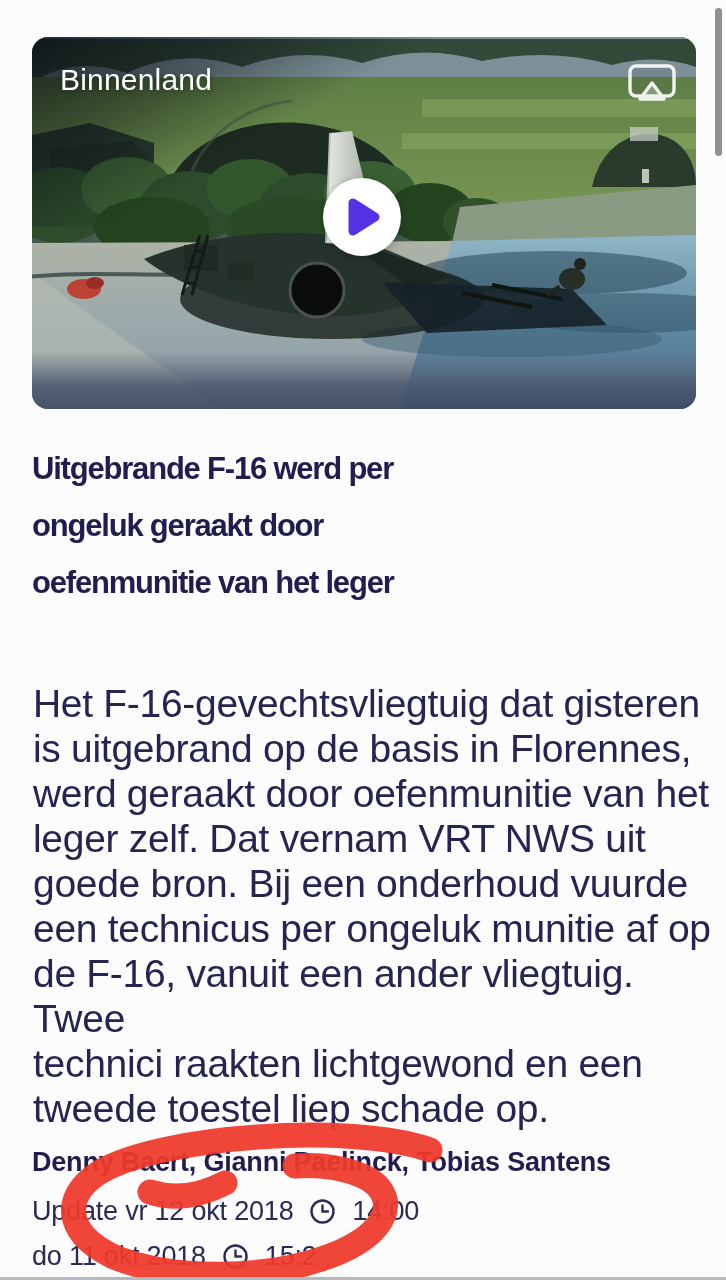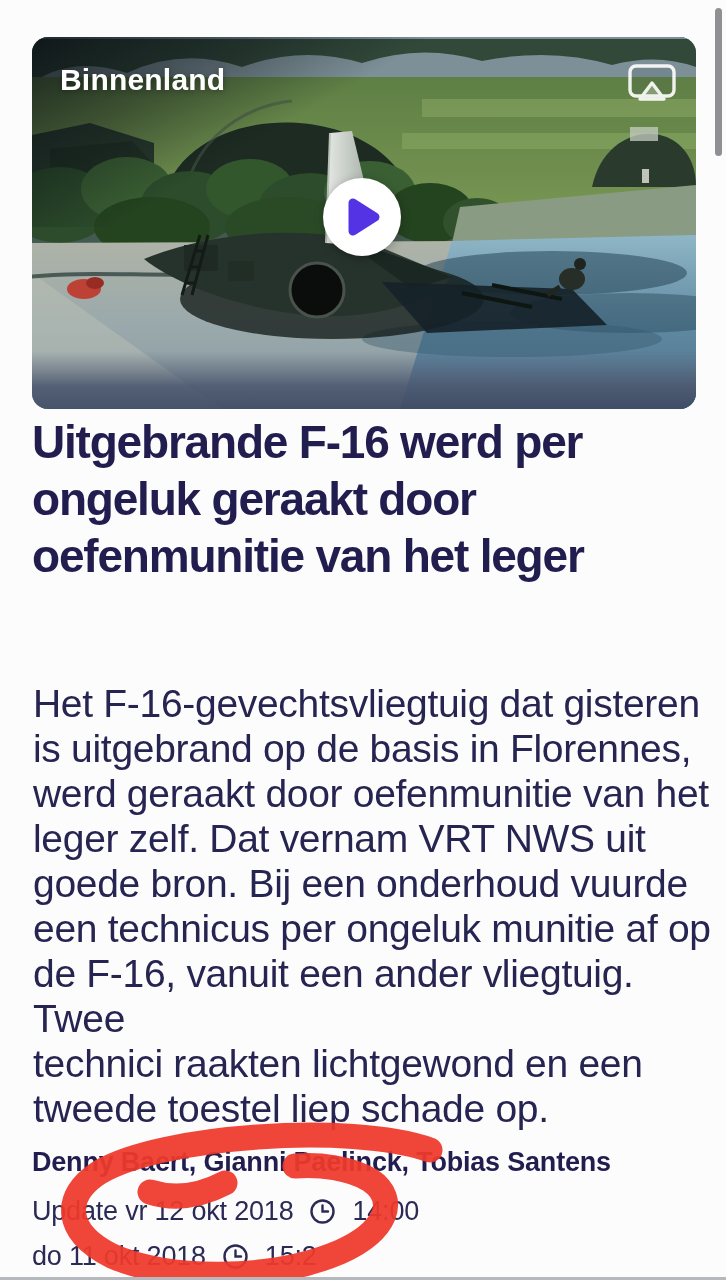--- a/index.html
+++ b/index.html
@@ -12,35 +12,35 @@
   .page{position:absolute;inset:0;overflow:hidden;}
 
   
   .video-card{
     position:absolute;left:32px;top:37px;width:664px;height:372px;
     border-radius:16px;overflow:hidden;background:#44594f;
   }
   .thumb{position:absolute;inset:0;display:block;}
   .category-label{
     position:absolute;left:28px;top:26px;
-    font-size:30px;font-weight:700;color:#ffffff;letter-spacing:.2px;
+    font-size:30px;font-weight:400;color:#ffffff;letter-spacing:.2px;
     text-shadow:0 1px 6px rgba(0,0,0,.35);
   }
   .airplay{position:absolute;right:18px;top:24px;width:52px;height:48px;opacity:.9;}
   .play-button{
     position:absolute;left:291px;top:141px;width:78px;height:78px;border-radius:50%;
     background:#ffffff;box-shadow:0 2px 10px rgba(0,0,0,.25);
     display:flex;align-items:center;justify-content:center;cursor:pointer;
   }
   .play-button svg{display:block;}
 
   
   .headline{
-    position:absolute;left:32px;top:414px;width:680px;margin:0;
-    font-size:46px;line-height:57px;font-weight:700;letter-spacing:-1.2px;
+    position:absolute;left:32px;top:440px;width:680px;margin:0;
+    font-size:31px;line-height:57px;font-weight:700;letter-spacing:-1.2px;
     color:#211d4f;white-space:pre-line;
   }
   .intro{
     position:absolute;left:33px;top:681px;width:690px;margin:0;
     font-size:39px;line-height:45px;font-weight:400;letter-spacing:-.3px;
     color:#262450;white-space:pre-line;
   }
   .authors{
     position:absolute;left:32px;top:1147px;
     font-size:27px;font-weight:700;color:#211d4f;letter-spacing:-.2px;

